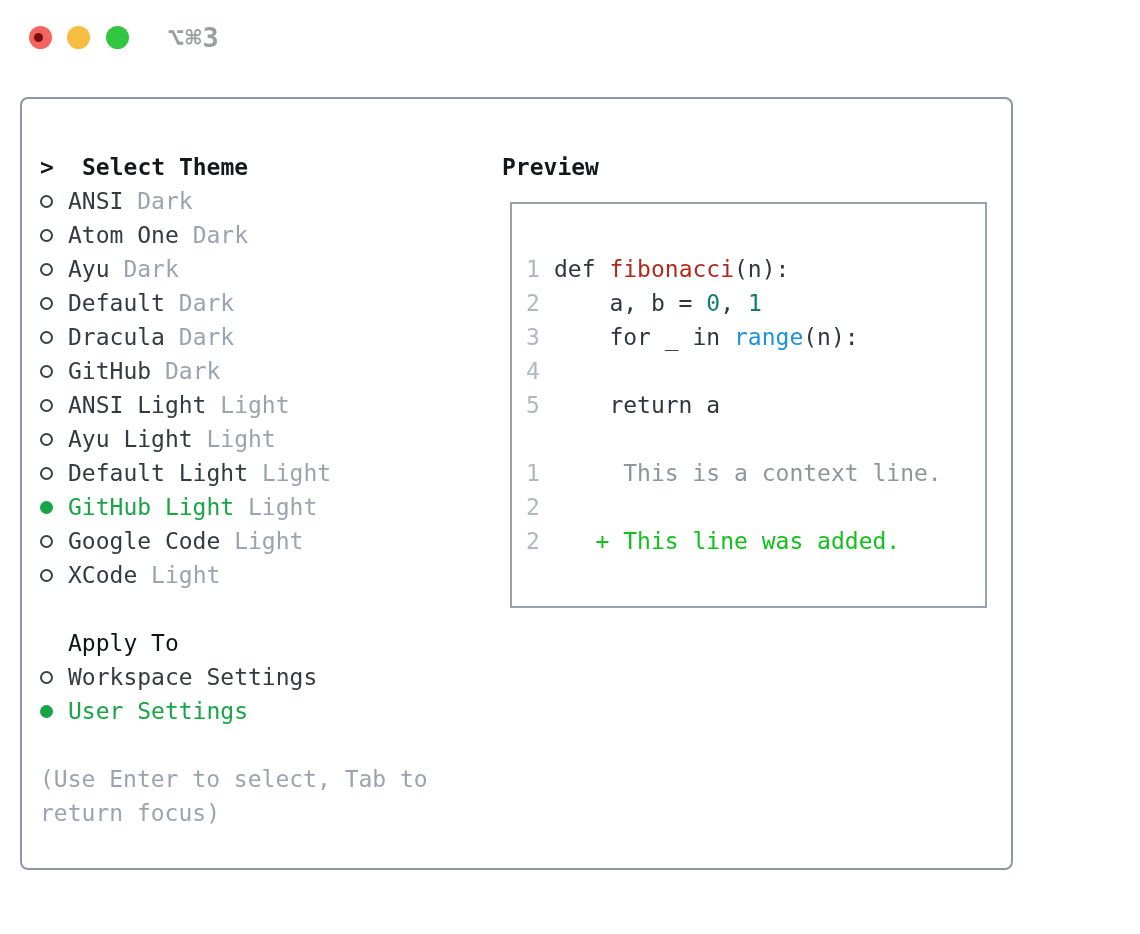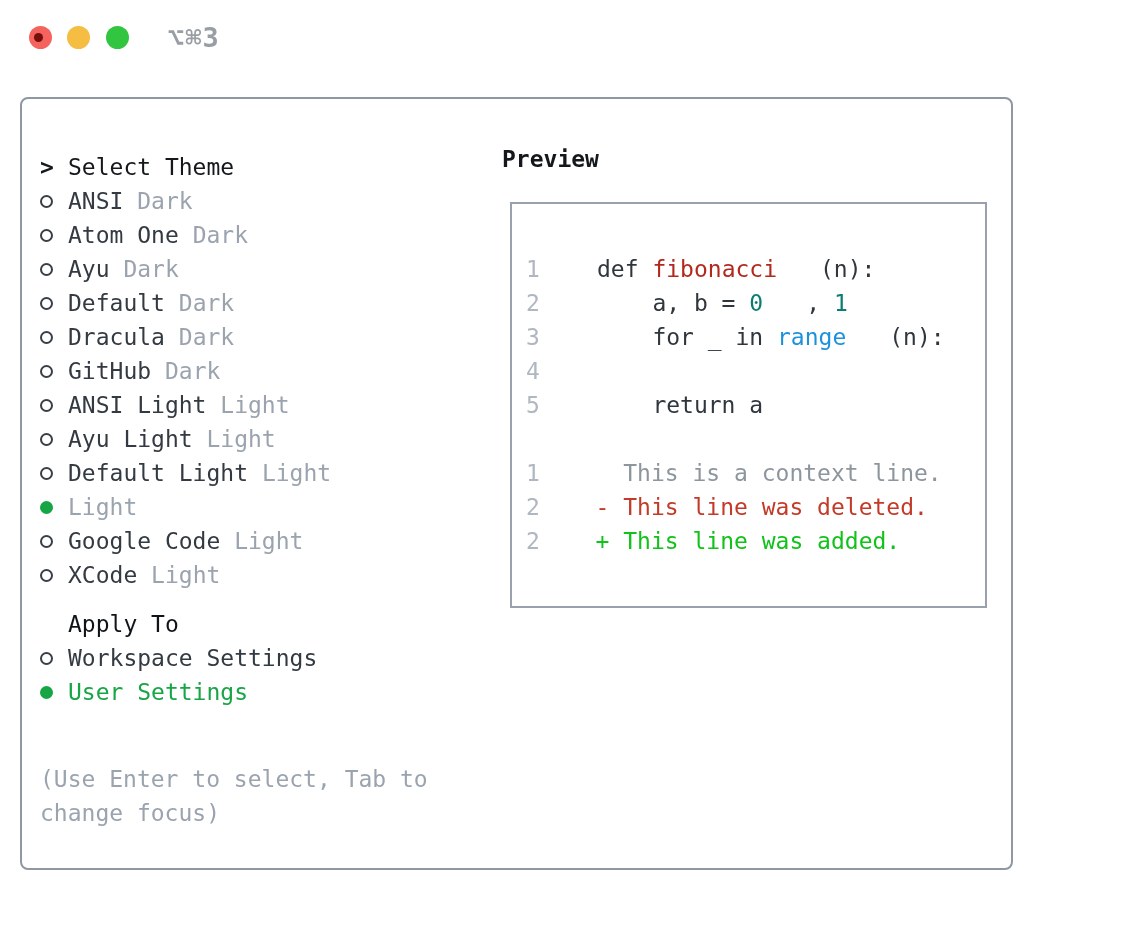--- a/index.html
+++ b/index.html
@@ -29,34 +29,34 @@
   .main-box{position:absolute;left:20px;top:97px;width:993px;height:773px;
     border:2px solid var(--border-main);border-radius:8px;background:#fff;}
   .row{display:flex;align-items:center;height:34px;white-space:pre;font-size:23px;}
   .bullet-cell{display:inline-flex;width:28px;align-items:center;flex:0 0 28px;}
   .bullet{width:13px;height:13px;border:2px solid #383f46;border-radius:50%;display:inline-block;}
   .row.selected .bullet{background:var(--accent-green);border-color:var(--accent-green);}
   .row.selected .item-name{color:var(--accent-green);}
   .item-name{color:#333a41;}
   .variant{color:var(--muted);}
   .prefix{color:var(--header-black);font-weight:bold;}
-  .list-header{color:var(--header-black);font-weight:normal;}
+  .list-header{color:var(--header-black);font-weight:bold;margin-left:14px;}
   .theme-list{position:absolute;left:18px;top:51px;}
-  .apply-block{position:absolute;left:18px;top:508px;}
+  .apply-block{position:absolute;left:18px;top:527px;}
   .apply-header{color:#101419;}
   .help-block{position:absolute;left:18px;top:663px;color:var(--muted);}
   .help-block .row{height:34px;}
   
-  .preview-title{position:absolute;left:480px;top:43px;height:34px;display:flex;align-items:center;
+  .preview-title{position:absolute;left:480px;top:51px;height:34px;display:flex;align-items:center;
     font-size:23px;font-weight:bold;color:var(--header-black);}
   .preview-box{position:absolute;left:488px;top:103px;width:477px;height:406px;
     border:2px solid var(--border-preview);background:#fff;padding:48px 0 0 14px;}
   .code-line{height:34px;display:flex;align-items:center;white-space:pre;font-size:23px;}
   .ln{display:inline-block;width:14px;margin-right:14px;color:var(--line-number);text-align:left;flex:0 0 14px;}
-  .c-code{color:var(--text-dark);margin-left:43px;}
+  .c-code{color:var(--text-dark);}
   .c-func{color:var(--func-red);}
   .c-lit{color:var(--literal-teal);}
   .c-builtin{color:var(--builtin-blue);}
   .c-ctx{color:var(--context);}
   .c-del{color:var(--diff-del);}
   .c-add{color:var(--diff-add);}
 </style>
 </head>
 <body>
 
@@ -106,21 +106,21 @@
 
   <div class="row">
     <span class="bullet-cell"><span class="bullet"></span></span><span class="item-name">Ayu Light </span><span class="variant">Light</span>
   </div>
 
   <div class="row">
     <span class="bullet-cell"><span class="bullet"></span></span><span class="item-name">Default Light </span><span class="variant">Light</span>
   </div>
 
   <div class="row selected">
-    <span class="bullet-cell"><span class="bullet"></span></span><span class="variant">Light</span>
+    <span class="bullet-cell"><span class="bullet"></span></span><span class="item-name">GitHub Light </span><span class="variant">Light</span>
   </div>
 
   <div class="row">
     <span class="bullet-cell"><span class="bullet"></span></span><span class="item-name">Google Code </span><span class="variant">Light</span>
   </div>
 
   <div class="row">
     <span class="bullet-cell"><span class="bullet"></span></span><span class="item-name">XCode </span><span class="variant">Light</span>
   </div>
 </div>
@@ -134,21 +134,21 @@
     <span class="bullet-cell"><span class="bullet"></span></span><span class="item-name">Workspace Settings</span>
   </div>
 
   <div class="row selected">
     <span class="bullet-cell"><span class="bullet"></span></span><span class="item-name">User Settings</span>
   </div>
 </div>
 
   <div class="help-block">
     <div class="row">(Use Enter to select, Tab to</div>
-    <div class="row">change focus)</div>
+    <div class="row">return focus)</div>
   </div>
 
   <div class="preview-title">Preview</div>
   <div class="preview-box">
 
   <div class="code-line">
     <span class="ln">1</span>
   <span class="c-code">def </span><span class="c-func">fibonacci</span><span class="c-code">(n):</span></div>
 
   <div class="code-line">
@@ -170,19 +170,19 @@
   <div class="code-line">
     <span class="ln"></span>
   </div>
 
   <div class="code-line">
     <span class="ln">1</span>
   <span class="c-ctx">     This is a context line.</span></div>
 
   <div class="code-line">
     <span class="ln">2</span>
-  <span class="c-del">   - This line was deleted.</span></div>
+  </div>
 
   <div class="code-line">
     <span class="ln">2</span>
   <span class="c-add">   + This line was added.</span></div>
 </div>
 </div>
 
 </body></html>

